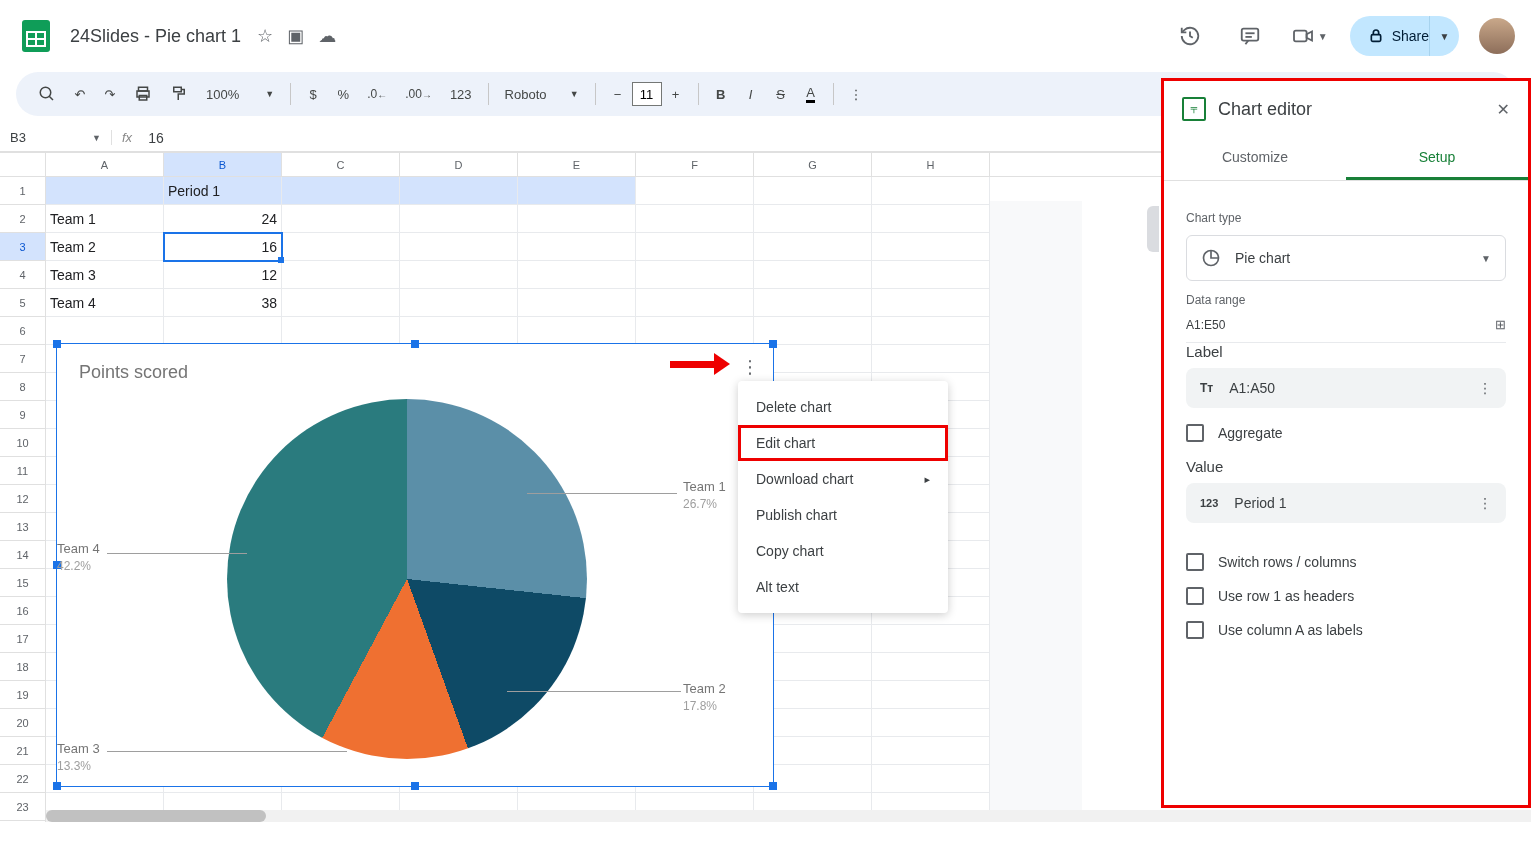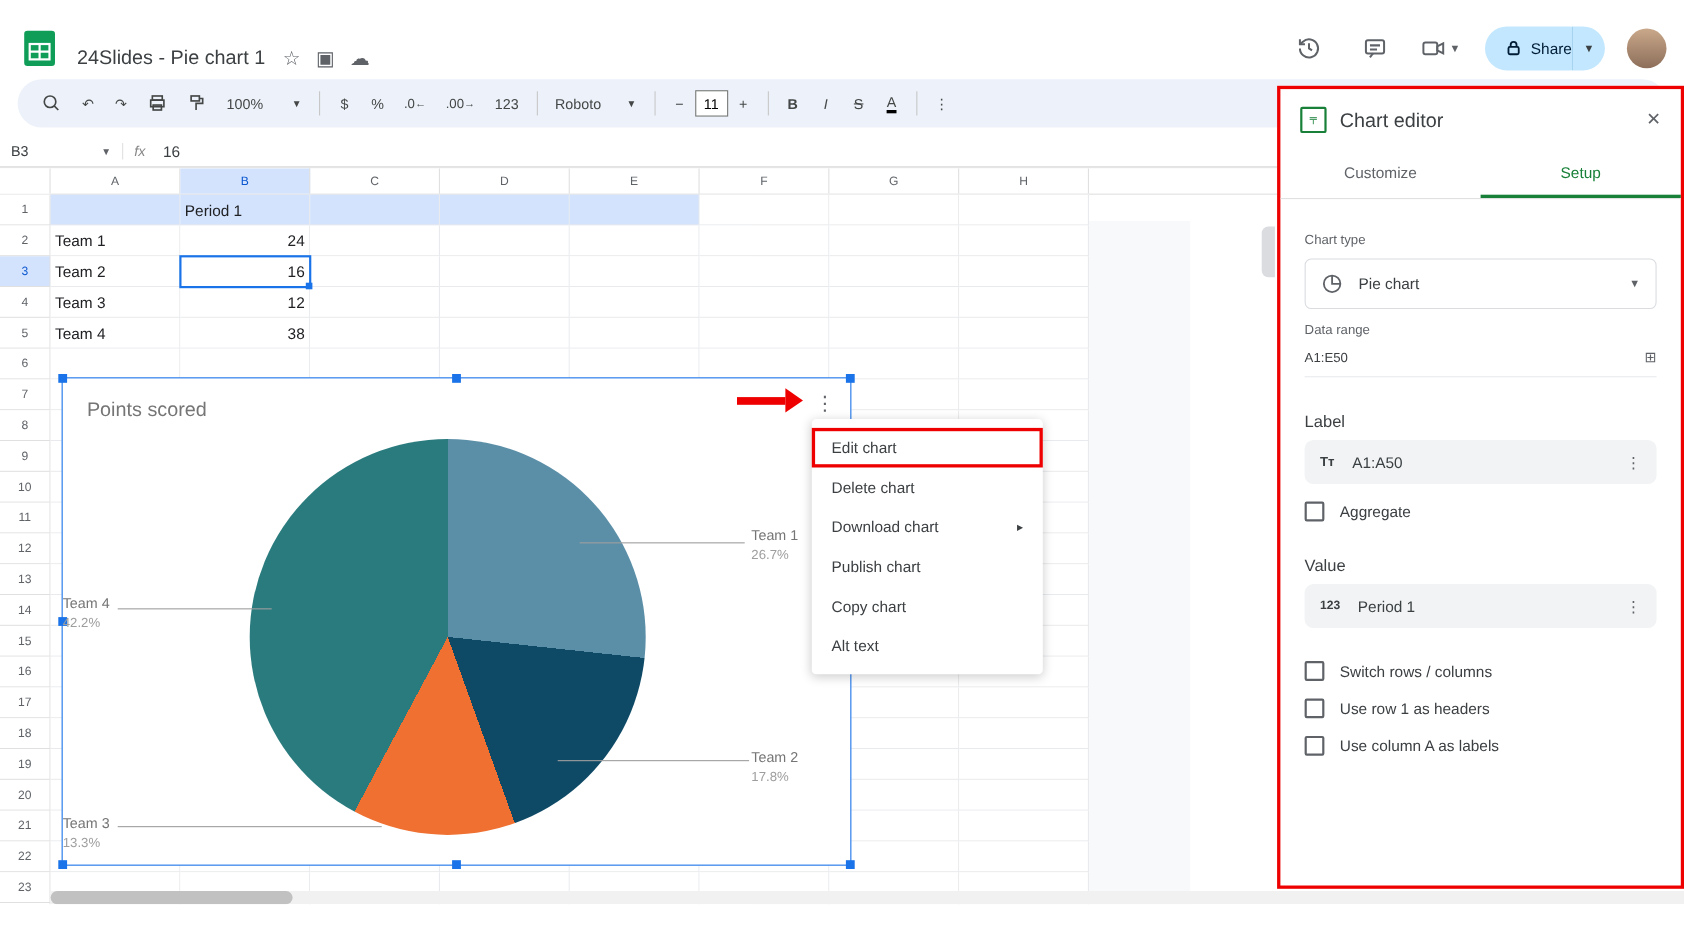--- a/index.html
+++ b/index.html
@@ -1,19 +1,19 @@
 <!DOCTYPE html>
 <html><head>
 <meta charset="utf-8">
 <style>
 * { margin: 0; padding: 0; box-sizing: border-box; font-family: Arial, "Google Sans", Roboto, sans-serif; }
 body { background: #fff; font-size: 13px; color: #3c4043; overflow: hidden; width: 1531px; height: 856px; position: relative; }
 
 
-.titlebar { display: flex; align-items: flex-end; padding: 8px 16px 0 16px; height: 64px; }
+.titlebar { display: flex; align-items: center; padding: 8px 16px 0 16px; height: 64px; }
 .app-icon { width: 40px; height: 40px; display: flex; align-items: center; justify-content: center; margin-right: 8px; }
 .app-icon svg { width: 36px; height: 36px; }
 .doc-area { flex: 1; }
 .doc-title-row { display: flex; align-items: center; gap: 10px; }
 .doc-title { font-size: 18px; color: #3c4043; padding: 1px 6px; }
 .doc-icons { display: flex; gap: 14px; color: #5f6368; }
 .doc-icons span { font-size: 18px; }
 .menubar { display: flex; gap: 2px; margin-top: 2px; }
 .menubar div { font-size: 14px; color: #202124; padding: 4px 8px; cursor: pointer; }
 .right-actions { display: flex; align-items: center; gap: 20px; }
@@ -98,21 +98,21 @@
 .sb-body { padding:18px 22px; }
 .sb-label { font-size:12px; color:#5f6368; margin:12px 0 10px; }
 .sb-select { border:1px solid #dadce0; border-radius:6px; padding:12px 14px; display:flex; align-items:center; gap:14px; font-size:14px; color:#3c4043; }
 .sb-select .arrow { margin-left:auto; color:#5f6368; font-size:10px;}
 .sb-range-row { display:flex; align-items:center; justify-content:space-between; padding-bottom:10px; border-bottom:1px solid #e8eaed;}
 .sb-range { font-size:12px; color:#3c4043; }
 .sb-pill { background:#f1f3f4; border-radius:8px; padding:12px 14px; display:flex; align-items:center; gap:16px; font-size:14px; color:#3c4043; margin-top:8px; }
 .sb-pill .more { margin-left:auto; color:#5f6368; }
 .sb-check-row { display:flex; align-items:center; gap:14px; margin:16px 0; font-size:14px; color:#3c4043;}
 .chk { width:18px; height:18px; border:2px solid #5f6368; border-radius:2px; }
-.sb-section-title { font-size:15px; color:#3c4043; font-weight:500; margin:32px 0 6px; }
+.sb-section-title { font-size:15px; color:#3c4043; font-weight:500; margin:0 0 6px; }
 
 
 .collapse-tab { position:absolute; right:372px; top:206px; width:12px; height:46px; background:#dadce0; border-radius:6px 0 0 6px; z-index:5;}
 </style>
 </head>
 <body>
 
 <div class="titlebar">
   <div class="app-icon">
     <svg viewBox="0 0 36 36">
@@ -551,22 +551,22 @@
       </div>
     </div>
   </div>
 
   <div class="annotation-arrow">
     <div class="shaft"></div>
       <div class="head"></div>
   </div>
 
   <div class="context-menu">
+    <div class="cm-item">Delete chart</div>
     <div class="cm-item cm-highlight">Edit chart</div>
-    <div class="cm-item">Delete chart</div>
     <div class="cm-item">
         <span>Download chart</span>
         <span style="font-size:11px;">▸</span>
       </div>
     <div class="cm-item">Publish chart</div>
     <div class="cm-item">Copy chart</div>
     <div class="cm-item">Alt text</div>
   </div>
 
   <div class="h-scroll">

